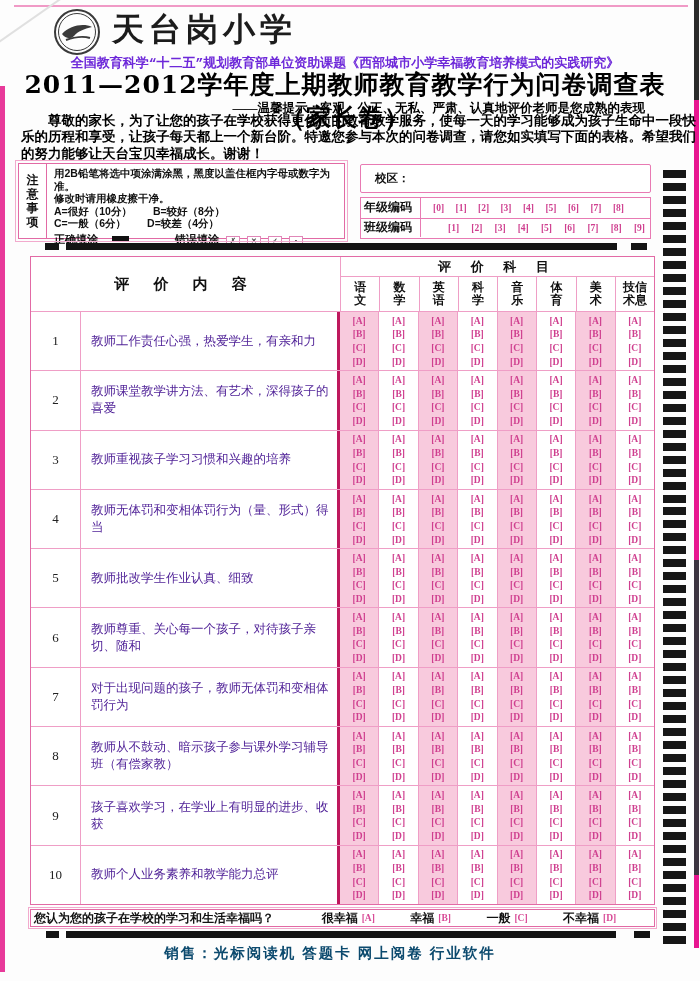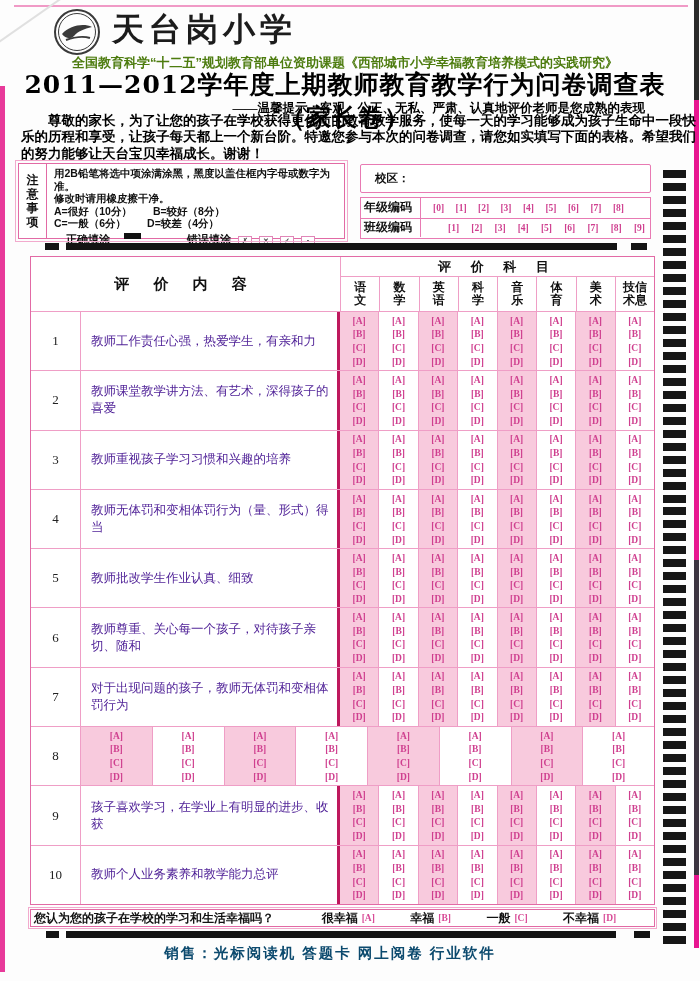--- a/index.html
+++ b/index.html
@@ -14,39 +14,39 @@
   .corner-diag { position:absolute; left:-10px; top:20px; width:78px; height:2px; background:#e0e0e0; transform:rotate(-35deg); }
   .edge-left { position:absolute; left:0; top:86px; width:5px; height:886px; background:#e83a9a; }
   .edge-right-black { position:absolute; right:1px; top:0; width:5px; height:100px; background:#2b2b2b; }
   .edge-right-pink { position:absolute; right:1px; top:100px; width:5px; height:848px; background:#e81690; }
   .edge-right-dark { position:absolute; right:1px; top:560px; width:5px; height:315px; background:#3c3440; }
   
   .logo { position:absolute; left:50px; top:7px; }
   .school-name { position:absolute; left:112px; top:8px; font-family:"DejaVu Serif", serif;
     font-size:32px; font-weight:bold; letter-spacing:5px; color:#1c1c1c; }
   .project-line { position:absolute; left:0; top:54px; width:690px; text-align:center;
-    font-family:Liberation Sans, sans-serif; font-size:13px; font-weight:bold; color:#4d7c0f; }
+    font-family:Liberation Mono, monospace; font-size:13px; font-weight:bold; color:#6d28d9; }
   .main-title { position:absolute; left:0; top:68px; width:690px; text-align:center;
     font-family:"DejaVu Serif", serif; font-size:25px; font-weight:bold; letter-spacing:1px; color:#000; }
   .tip-line { position:absolute; right:55px; top:100px; font-family:"Liberation Serif", serif;
     font-size:12.5px; font-weight:bold; color:#000; }
   .intro { position:absolute; left:14px; top:113px; width:676px;
     font-family:"Liberation Serif", serif; font-size:13.5px; line-height:16.4px;
     font-weight:600; text-indent:2em; color:#000;margin-left:7px; }
   
   .notice-box { position:absolute; left:18px; top:163px; width:327px; height:76px;
     border:1px solid #e26aa5; outline:1px solid #f2aacd; outline-offset:2px;
     display:flex; background:#fff; }
   .notice-label { width:28px; border-right:1px solid #e26aa5; display:flex; align-items:center;
     justify-content:center; font-size:12px; font-weight:bold; }
   .notice-label span { display:inline-block; width:13px; line-break:anywhere; word-break:break-all;
     line-height:14px; text-align:center; }
   .notice-body { flex:1; padding:3px 7px 2px 7px; font-size:10.5px; font-weight:bold;
     line-height:12.6px; color:#111; }
-  .fill-demo-row { display:flex; align-items:flex-start; margin-top:3px; font-size:11px;margin-left:12px; }
+  .fill-demo-row { display:flex; align-items:center; margin-top:3px; font-size:11px; }
   .fill-correct-swatch { display:inline-block; width:17px; height:6px; background:#111; margin-left:14px; }
   .wrong-label { margin-left:46px; }
   .wrong-box { display:inline-block; width:14px; height:9px; border:1px solid #e087b8;
     margin-left:7px; font-size:7px; line-height:7px; text-align:center; color:#555; background:#fff; }
   
   .campus-box { position:absolute; left:360px; top:164px; width:291px; height:29px;
     border:1.5px solid #e87ab3; border-radius:2px; display:flex; align-items:center;
     font-size:11.5px; font-weight:bold; background:#fff; }
   .campus-box .cb-label { margin-left:14px; }
   .campus-opt { display:flex; align-items:center; margin-left:26px; }
@@ -606,20 +606,21 @@
             <div class="bub-col">
               <span class="bubble">[A]</span>
               <span class="bubble">[B]</span>
               <span class="bubble">[C]</span>
               <span class="bubble">[D]</span>
             </div>
           </div>
         </div>
         <div class="q-row">
           <div class="q-num">8</div>
+          <div class="q-text">教师从不鼓动、暗示孩子参与课外学习辅导班（有偿家教）</div>
           <div class="q-bubbles">
             <div class="bub-col pink">
               <span class="bubble">[A]</span>
               <span class="bubble">[B]</span>
               <span class="bubble">[C]</span>
               <span class="bubble">[D]</span>
             </div>
             <div class="bub-col">
               <span class="bubble">[A]</span>
               <span class="bubble">[B]</span>

